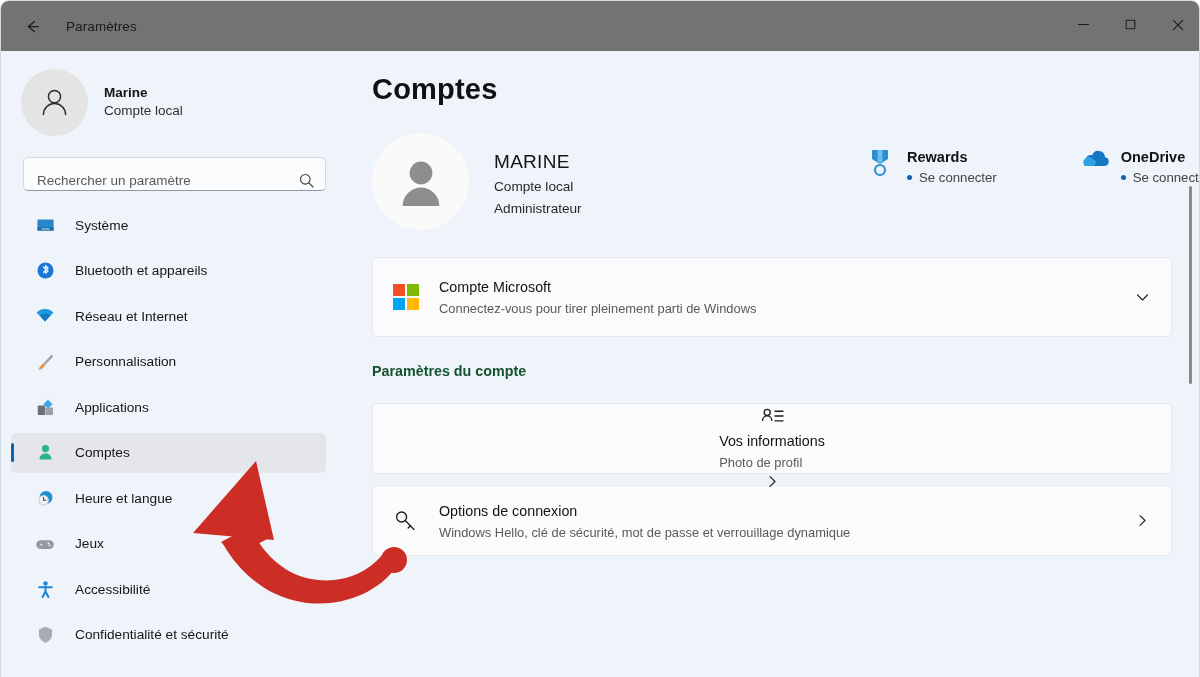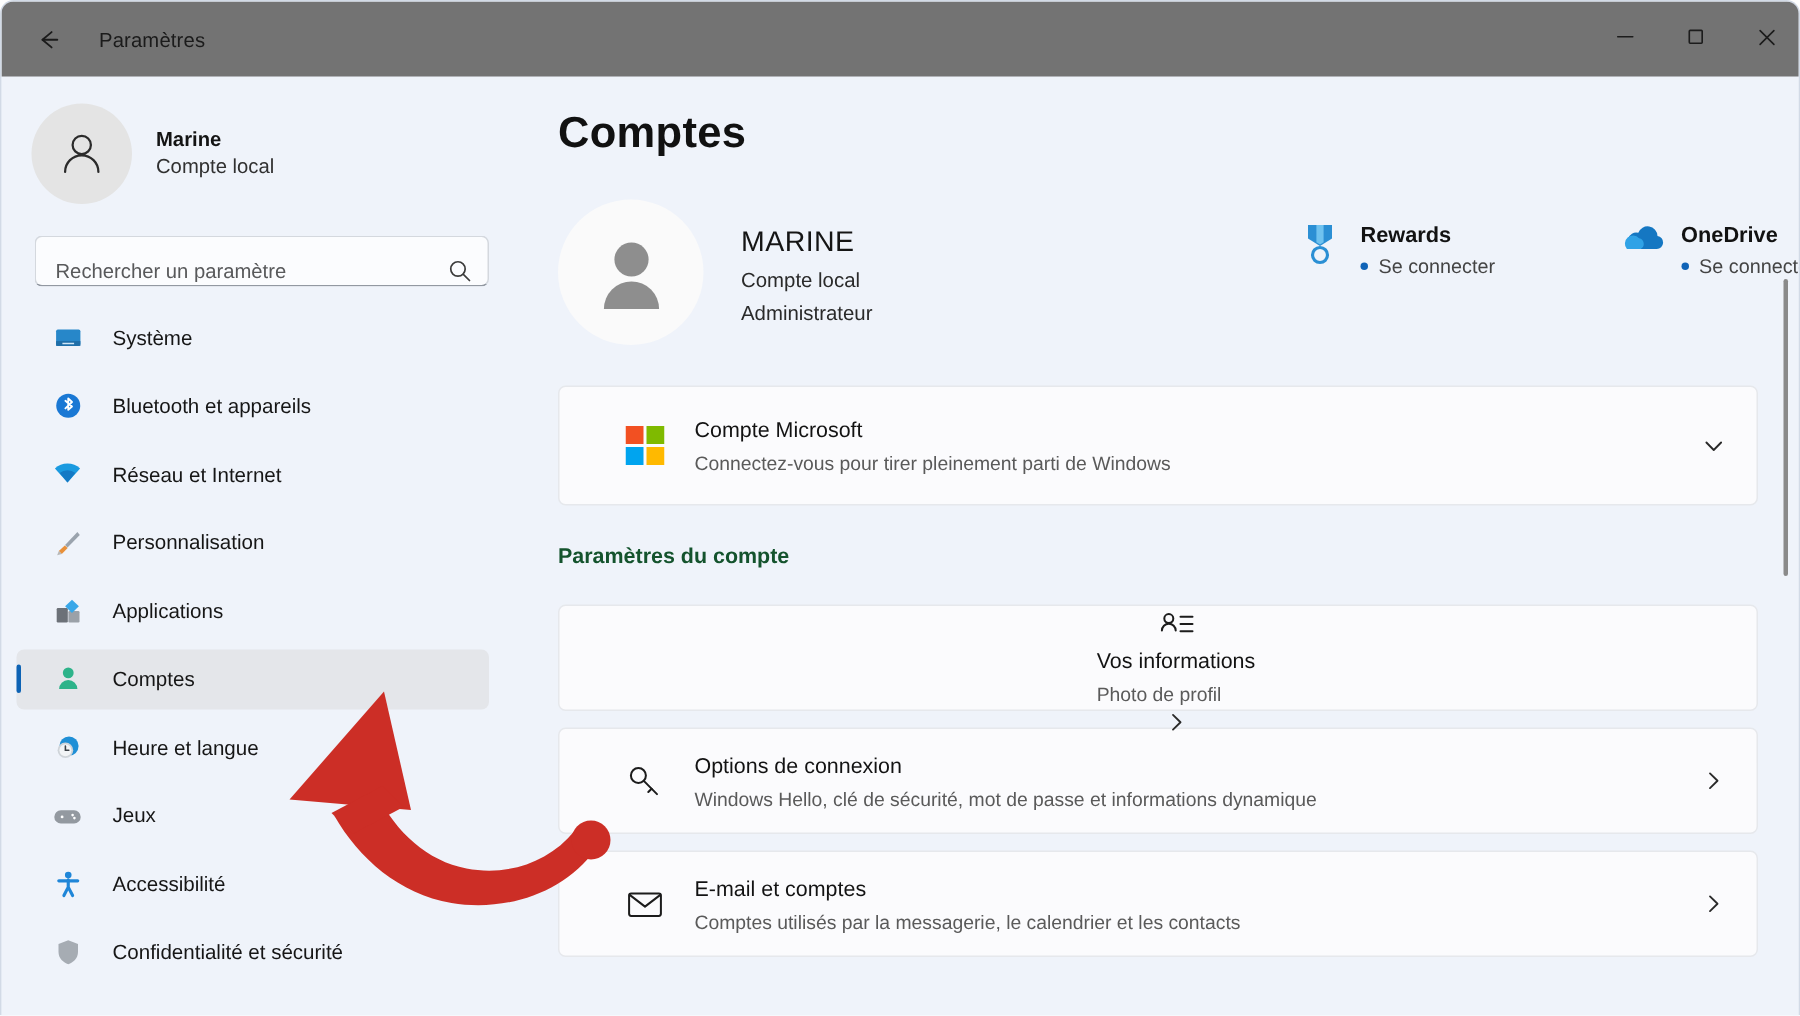--- a/index.html
+++ b/index.html
@@ -208,21 +208,20 @@
   }
 
   .card {
     margin: 0 0 0 26px;
     width: 800px;
     background: #fbfbfd;
     border: 1px solid #e6e8ec;
     border-radius: 5px;
     display: flex;
     align-items: center;
-    padding-left: 24px;
   }
   #ms-card { height: 80px; margin-top: 14px; }
   .card-icon {
     width: 66px;
     flex: 0 0 auto;
     display: flex; align-items: center; justify-content: center;
   }
   .card-body { flex: 1; line-height: 1.45; }
   .card-title { font-size: 14.3px; color: #131313; }
   .card-sub { font-size: 12.9px; color: #5a5a5a; margin-top: 2px; }
@@ -542,46 +541,29 @@
       <div class="card setting-row">
         <span class="card-icon">
           <svg width="26" height="26" viewBox="0 0 26 26" aria-hidden="true">
             <circle cx="8.6" cy="9" r="5" fill="none" stroke="#1c1c1c" stroke-width="1.35"></circle>
             <path d="M12.2 12.6 L21 21.4" fill="none" stroke="#1c1c1c" stroke-width="1.35" stroke-linecap="round"></path>
             <path d="M17.4 17.8 L15.2 20" fill="none" stroke="#1c1c1c" stroke-width="1.35" stroke-linecap="round"></path>
           </svg>
         </span>
         <span class="card-body">
           <span class="card-title">Options de connexion</span>
-          <span class="card-sub" style="display:block">Windows Hello, clé de sécurité, mot de passe et informations dynamique</span>
+          <span class="card-sub" style="display:block">Windows Hello, clé de sécurité, mot de passe et verrouillage dynamique</span>
         </span>
         <span class="card-chev">
           <svg width="17" height="17" viewBox="0 0 17 17" aria-hidden="true">
             <path d="M6 3.6 L11 8.5 L6 13.4" fill="none" stroke="#2a2a2a" stroke-width="1.25" stroke-linecap="round" stroke-linejoin="round"></path>
           </svg>
         </span>
       </div>
 
-      <div class="card setting-row">
-        <span class="card-icon">
-          <svg width="26" height="26" viewBox="0 0 26 26" aria-hidden="true">
-            <rect x="2.4" y="5.6" width="21.2" height="15" rx="1.4" fill="none" stroke="#1c1c1c" stroke-width="1.35"></rect>
-            <path d="M2.8 6.6 L13 14.4 L23.2 6.6" fill="none" stroke="#1c1c1c" stroke-width="1.35" stroke-linecap="round" stroke-linejoin="round"></path>
-          </svg>
-        </span>
-        <span class="card-body">
-          <span class="card-title">E-mail et comptes</span>
-          <span class="card-sub" style="display:block">Comptes utilisés par la messagerie, le calendrier et les contacts</span>
-        </span>
-        <span class="card-chev">
-          <svg width="17" height="17" viewBox="0 0 17 17" aria-hidden="true">
-            <path d="M6 3.6 L11 8.5 L6 13.4" fill="none" stroke="#2a2a2a" stroke-width="1.25" stroke-linecap="round" stroke-linejoin="round"></path>
-          </svg>
-        </span>
-      </div>
 
     </div>
   </div>
 
   <div id="scrollbar-track">
     <div id="scrollbar-thumb"></div>
   </div>
 
   <svg id="arrow-annotation" viewBox="0 0 300 215">
     <path d="M246 110

